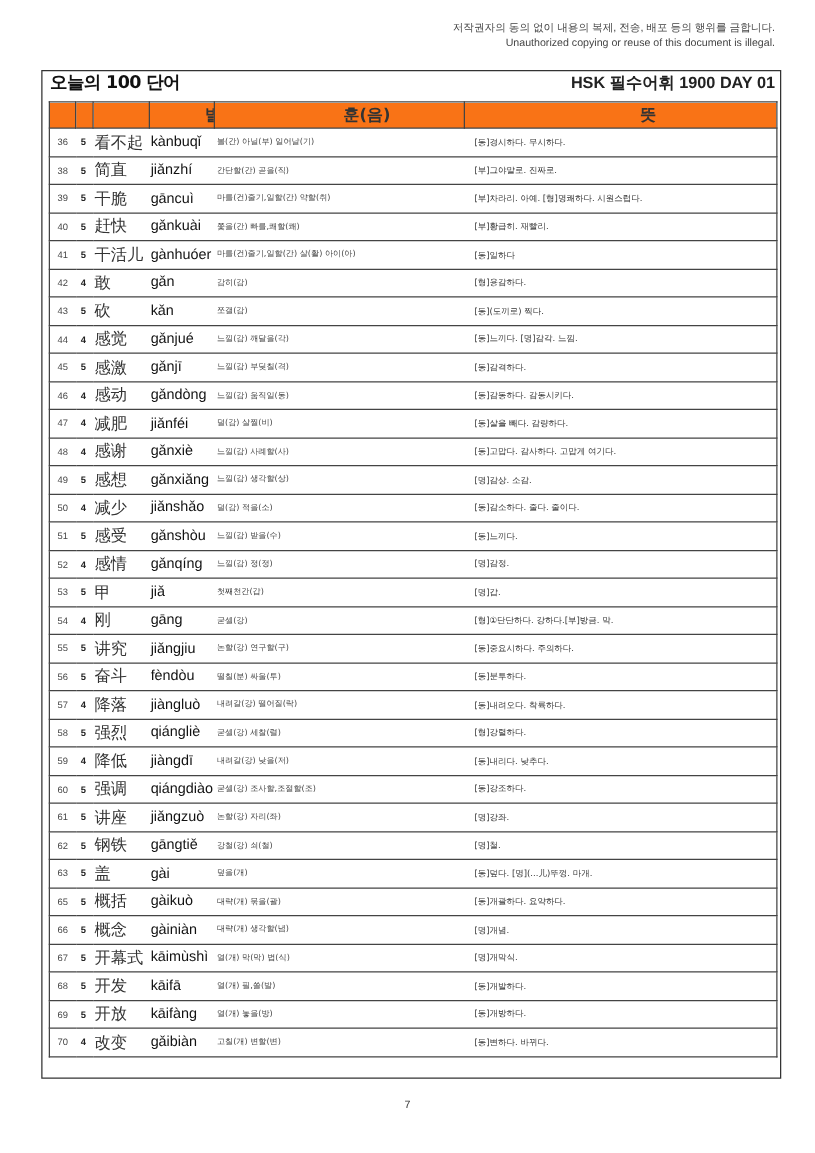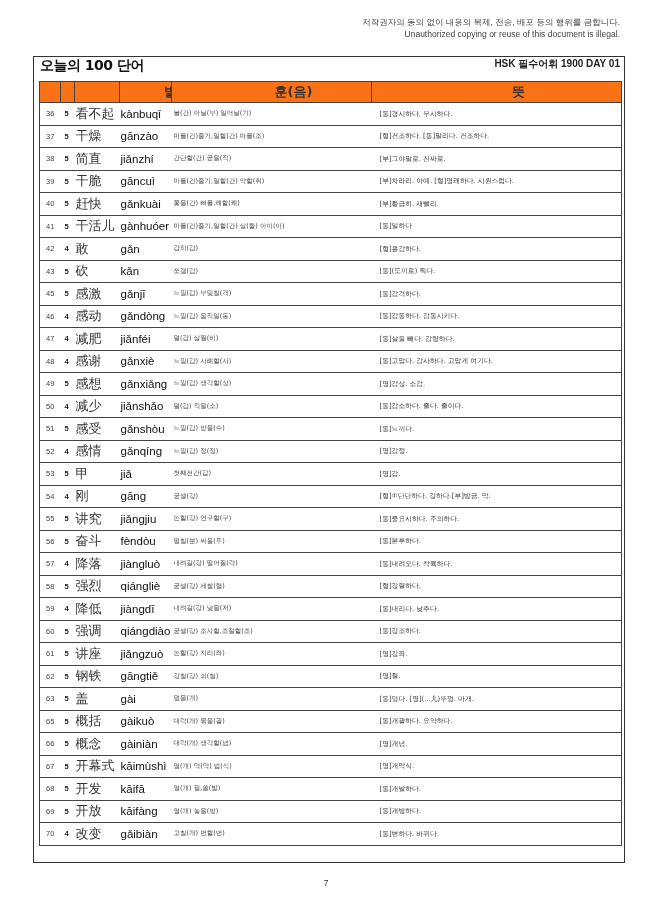--- a/index.html
+++ b/index.html
@@ -17,21 +17,21 @@
     }
     .title-bar {
       position: absolute; left: 0; top: 0; width: 100%; height: 22px;
       display: flex; align-items: flex-start; justify-content: space-between;
       padding: 0 4px 0 6px; box-sizing: border-box;
     }
     .title {
       font-family: "DejaVu Sans", sans-serif; font-weight: bold; font-size: 14px; color: #111; letter-spacing: -0.5px;
     }
     .subtitle {
-      font-family: "Liberation Sans", sans-serif; font-weight: bold; font-size: 10px; color: #222; margin-left: 24px;
+      font-family: "Liberation Sans", sans-serif; font-weight: bold; font-size: 13px; color: #222; margin-left: 24px;
     }
     table.vocab {
       position: absolute; left: 5px; top: 24px; width: 582px;
       border-collapse: collapse; table-layout: fixed;
     }
     table.vocab th, table.vocab td {
       border: 1px solid #444; padding: 0; overflow: hidden; white-space: nowrap;
     }
     table.vocab th {
       background: #f97316; height: 20px; font-size: 13px; font-weight: bold; color: #333;
@@ -88,28 +88,20 @@
     <tbody id="vocab-body">
         <tr>
           <td class="no">36</td>
           <td class="lv">5</td>
           <td class="word">看不起</td>
           <td class="pinyin">kànbuqǐ</td>
           <td class="hun">볼(간)  아닐(부)  일어날(기)</td>
           <td class="meaning">[동]경시하다. 무시하다.</td>
         </tr>
         <tr>
-          <td class="no">37</td>
-          <td class="lv">5</td>
-          <td class="word">干燥</td>
-          <td class="pinyin">gānzào</td>
-          <td class="hun">마를(건)줄기,일할(간)  마를(조)</td>
-          <td class="meaning">[형]건조하다. [동]말리다. 건조하다.</td>
-        </tr>
-        <tr>
           <td class="no">38</td>
           <td class="lv">5</td>
           <td class="word">简直</td>
           <td class="pinyin">jiǎnzhí</td>
           <td class="hun">간단할(간)  곧을(직)</td>
           <td class="meaning">[부]그야말로. 진짜로.</td>
         </tr>
         <tr>
           <td class="no">39</td>
           <td class="lv">5</td>
@@ -144,20 +136,28 @@
         </tr>
         <tr>
           <td class="no">43</td>
           <td class="lv">5</td>
           <td class="word">砍</td>
           <td class="pinyin">kǎn</td>
           <td class="hun">쪼갤(감)</td>
           <td class="meaning">[동](도끼로) 찍다.</td>
         </tr>
         <tr>
+          <td class="no">44</td>
+          <td class="lv">4</td>
+          <td class="word">感觉</td>
+          <td class="pinyin">gǎnjué</td>
+          <td class="hun">느낄(감)  깨달을(각)</td>
+          <td class="meaning">[동]느끼다. [명]감각. 느낌.</td>
+        </tr>
+        <tr>
           <td class="no">45</td>
           <td class="lv">5</td>
           <td class="word">感激</td>
           <td class="pinyin">gǎnjī</td>
           <td class="hun">느낄(감)  부딪칠(격)</td>
           <td class="meaning">[동]감격하다.</td>
         </tr>
         <tr>
           <td class="no">46</td>
           <td class="lv">4</td>

